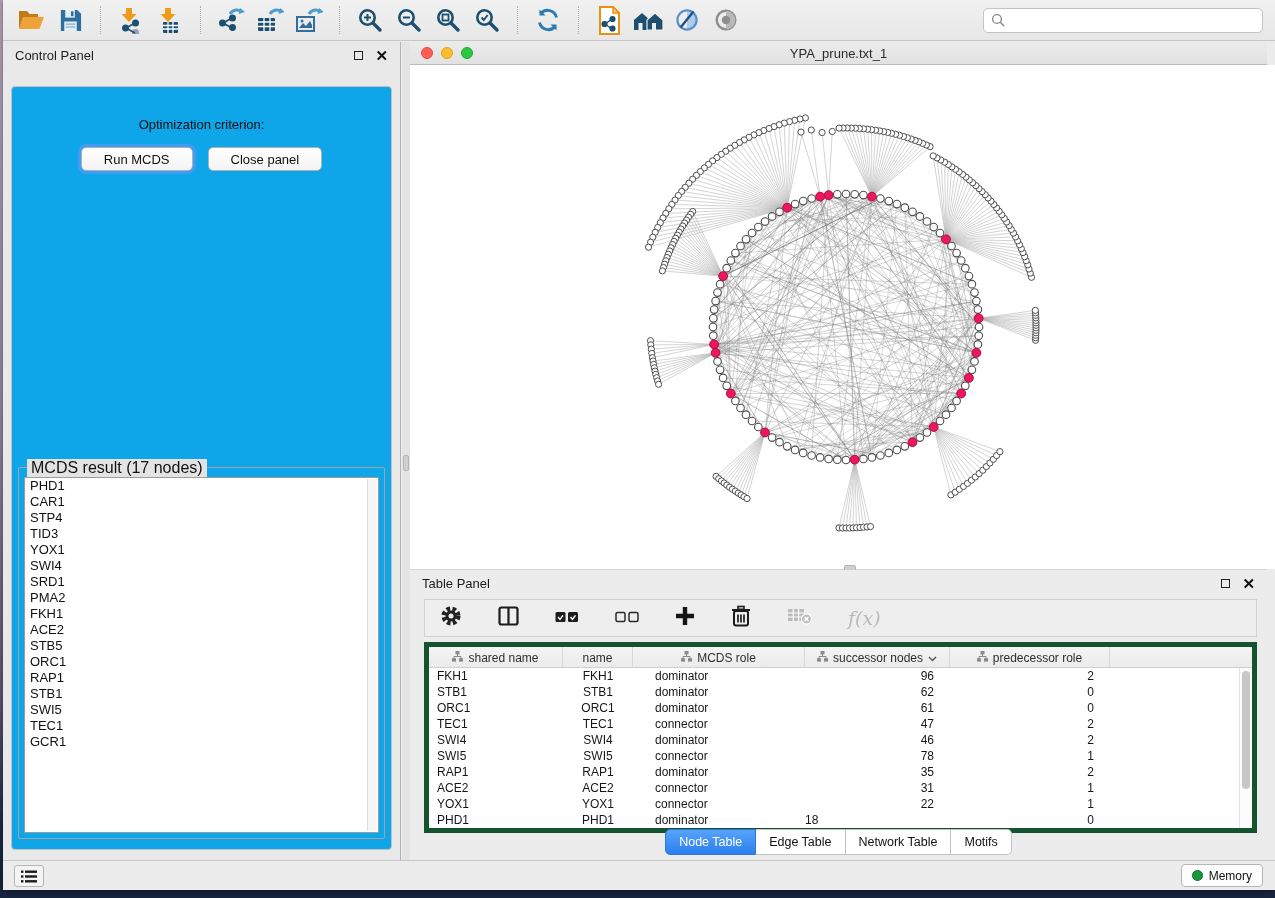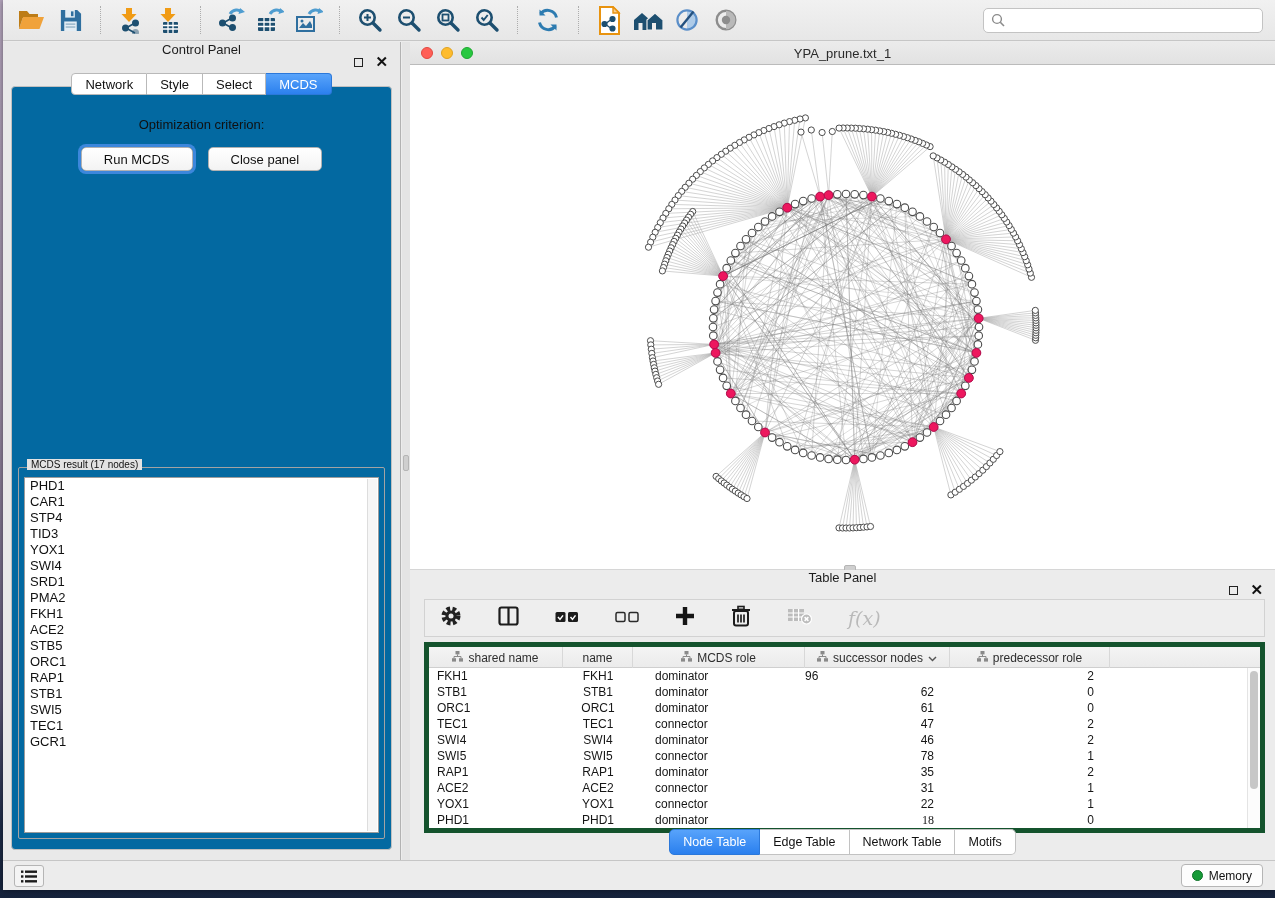--- a/index.html
+++ b/index.html
@@ -9,52 +9,52 @@
   .window{position:absolute;left:3px;top:0;width:1272px;height:890px;background:#ececec;box-shadow:0 0 6px rgba(0,0,0,.45);}
   
   .toolbar{position:absolute;left:0;top:0;right:0;height:41px;background:linear-gradient(#f1f1f1,#e7e7e7);
     border-bottom:1px solid #c6c6c6;display:flex;align-items:center;padding:0 12px;gap:7px;}
   .tbtn{width:32px;height:32px;display:flex;align-items:center;justify-content:center;border-radius:4px;}
   .tsep{width:0;height:28px;border-left:1px dotted #adadad;margin:0 7px;}
   .search{margin-left:auto;width:280px;height:25px;background:#fff;border:1px solid #c3c3c3;border-radius:5px;
     display:flex;align-items:center;padding:0 7px;gap:5px;}
   .search input{border:none;outline:none;flex:1;font:12px "Liberation Sans",sans-serif;background:transparent;color:#333;}
   
-  .ptitle{height:27px;display:flex;align-items:center;padding:0 12px;font-size:13px;color:#1c1c1c;flex-direction:column;}
+  .ptitle{height:27px;display:flex;align-items:center;padding:0 12px;font-size:13px;color:#1c1c1c;}
   .pctrl{margin-left:auto;display:flex;align-items:center;gap:12px;}
   .sqicon{width:9px;height:9px;border:1.4px solid #222;display:inline-block;}
   .xicon{font-size:15px;font-weight:bold;color:#111;line-height:10px;}
   
   .cpanel{position:absolute;left:0;top:42px;width:398px;height:818px;background:#e9e9e9;border-right:1px solid #b2b2b2;}
   .ctabs{position:absolute;top:31px;left:0;right:0;display:flex;justify-content:center;z-index:3;}
   .seg{padding:3px 13px;background:#fff;border:1px solid #b9b9b9;border-left:none;font-size:13px;color:#111;height:22px;display:flex;align-items:center;}
   .seg:first-child{border-left:1px solid #b9b9b9;border-radius:4px 0 0 4px;}
   .seg:last-child{border-radius:0 4px 4px 0;}
   .seg.active{background:linear-gradient(#59a4fb,#2b80ee);color:#fff;border-color:#2b78da;}
-  .cinner{position:absolute;left:8px;right:8px;top:44px;bottom:10px;background:#0369a1;border:1px solid #c0c0c0;border-radius:4px;}
+  .cinner{position:absolute;left:8px;right:8px;top:44px;bottom:10px;background:#0ea5e9;border:1px solid #c0c0c0;border-radius:4px;}
   .optlabel{margin-top:30px;text-align:center;font-size:13px;color:#101010;}
   .selectbox{margin:12px auto 0;width:314px;height:24px;background:#fff;border:1px solid #b1b1b1;border-radius:5px;
     position:relative;font-size:13px;color:#111;display:flex;align-items:center;padding-left:10px;box-shadow:0 .5px 1px rgba(0,0,0,.15);}
   .stepper{position:absolute;right:1px;top:1px;bottom:1px;width:19px;background:linear-gradient(#6cb0fc,#2e7ce9);
     border-radius:4px;display:flex;flex-direction:column;align-items:center;justify-content:center;}
   .stepper svg{display:block;}
   .btnrow{display:flex;justify-content:center;gap:15px;margin-top:15px;}
   .btn{background:linear-gradient(#ffffff,#f3f3f3);border:1px solid #b1b1b1;border-radius:5px;padding:3px 22px;
     font-size:13px;color:#111;height:24px;}
   .btn.focusring{box-shadow:0 0 0 3px rgba(90,152,252,.65);}
   .groupbox{position:absolute;left:6px;right:6px;top:380px;bottom:10px;border:1px solid #a3a3a3;border-radius:2px;}
-  .grouplegend{position:absolute;top:-9px;left:8px;background:#e3e3e3;padding:0 4px;font-size:10px;color:#111;}
+  .grouplegend{position:absolute;top:-9px;left:8px;background:#e3e3e3;padding:0 4px;font-size:16px;color:#111;}
   .mcdslist{position:absolute;left:5px;right:5px;top:9px;bottom:5px;background:#fff;border:1px solid #9c9c9c;overflow:hidden;}
   .mcdslist .item{height:16px;line-height:16px;padding-left:5px;font-size:13px;color:#111;}
   .listscroll{position:absolute;top:1px;bottom:1px;right:1px;width:10px;background:#f6f6f6;border-left:1px solid #ddd;}
   
   .splitv{position:absolute;left:399px;top:42px;width:8px;height:818px;background:#e4e4e4;}
   .splitv .handle{position:absolute;left:1px;top:413px;width:6px;height:16px;background:#cfcfcf;border:1px solid #b5b5b5;border-radius:2px;}
   
-  .rightarea{position:absolute;left:407px;top:42px;right:0;height:818px;background:#fca5a5;}
+  .rightarea{position:absolute;left:407px;top:42px;right:8px;height:818px;background:#fca5a5;}
   .nettitle{height:23px;background:linear-gradient(#ebebeb,#e2e2e2);border-bottom:1px solid #bbb;position:relative;
     display:flex;align-items:center;justify-content:center;font-size:13px;color:#2b2b2b;}
   .lights{position:absolute;left:11px;top:5px;display:flex;gap:8px;}
   .light{width:12px;height:12px;border-radius:50%;}
   .canvas{position:absolute;left:0;top:23px;width:865px;height:504px;background:#fff;}
   .canvas svg{position:absolute;left:0;top:0;}
   .splith{position:absolute;left:0;top:527px;width:100%;height:2px;background:#d6d6d6;}
   .splith .handle{position:absolute;left:434px;top:-4px;width:12px;height:8px;background:#cfcfcf;border:1px solid #b5b5b5;border-radius:2px;}
   
   .tablepanel{position:absolute;left:0;top:528px;right:0;bottom:0;background:#ececec;}
@@ -240,26 +240,20 @@
   </div>
 
   <div class="cpanel">
     <div class="ptitle">
       <span>Control Panel</span>
       <span class="pctrl">
         <span class="sqicon"></span>
         <span class="xicon">✕</span>
       </span>
     </div>
-    <div class="ctabs">
-        <div class="seg">Network</div>
-        <div class="seg">Style</div>
-        <div class="seg">Select</div>
-        <div class="seg active">MCDS</div>
-      </div>
     <div class="cinner">
       <div class="optlabel">Optimization criterion:</div>
       <div class="btnrow">
         <button class="btn focusring">Run MCDS</button>
         <button class="btn">Close panel</button>
       </div>
       <div class="groupbox">
         <span class="grouplegend">MCDS result (17 nodes)</span>
         <div class="mcdslist">
           <div>
@@ -1157,21 +1151,21 @@
                   <path d="M5.5 3.4v2.1M2 7.2V5.5h7v1.7" stroke="#8a8a8a" fill="none"></path>
                 </svg></span>
               <span>predecessor role</span>
             </div>
           </div>
         <div>
             <div class="tr">
               <div class="td" style="width: 134px; text-align: left; padding-left: 8px;">FKH1</div>
               <div class="td" style="width: 70px; text-align: center;">FKH1</div>
               <div class="td" style="width: 172px; text-align: left; padding-left: 22px;">dominator</div>
-              <div class="td" style="width: 145px; padding-right: 16px;">96</div>
+              <div class="td" style="width: 145px; text-align: right; padding-right: 16px;">96</div>
               <div class="td" style="width: 160px; text-align: right; padding-right: 16px;">2</div>
             </div>
             <div class="tr">
               <div class="td" style="width: 134px; text-align: left; padding-left: 8px;">STB1</div>
               <div class="td" style="width: 70px; text-align: center;">STB1</div>
               <div class="td" style="width: 172px; text-align: left; padding-left: 22px;">dominator</div>
               <div class="td" style="width: 145px; text-align: right; padding-right: 16px;">62</div>
               <div class="td" style="width: 160px; text-align: right; padding-right: 16px;">0</div>
             </div>
             <div class="tr">
@@ -1220,21 +1214,21 @@
               <div class="td" style="width: 134px; text-align: left; padding-left: 8px;">YOX1</div>
               <div class="td" style="width: 70px; text-align: center;">YOX1</div>
               <div class="td" style="width: 172px; text-align: left; padding-left: 22px;">connector</div>
               <div class="td" style="width: 145px; text-align: right; padding-right: 16px;">22</div>
               <div class="td" style="width: 160px; text-align: right; padding-right: 16px;">1</div>
             </div>
             <div class="tr">
               <div class="td" style="width: 134px; text-align: left; padding-left: 8px;">PHD1</div>
               <div class="td" style="width: 70px; text-align: center;">PHD1</div>
               <div class="td" style="width: 172px; text-align: left; padding-left: 22px;">dominator</div>
-              <div class="td" style="width: 145px; text-align: right; padding-right: 16px; font-family: Liberation Serif, serif;">18</div>
+              <div class="td" style="width: 145px; padding-right: 16px;">18</div>
               <div class="td" style="width: 160px; text-align: right; padding-right: 16px;">0</div>
             </div>
           </div>
         <div class="tp-scroll">
             <div class="tp-thumb"></div>
           </div>
       </div>
       <div class="tp-tabs">
           <div class="ftab active">Node Table</div>
           <div class="ftab">Edge Table</div>

